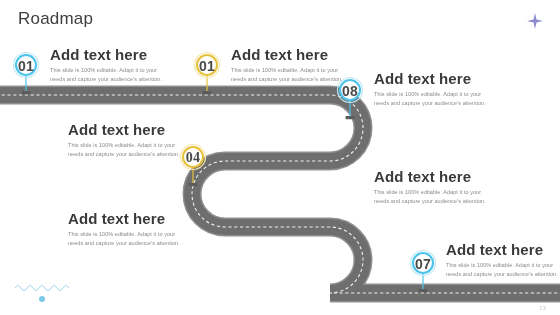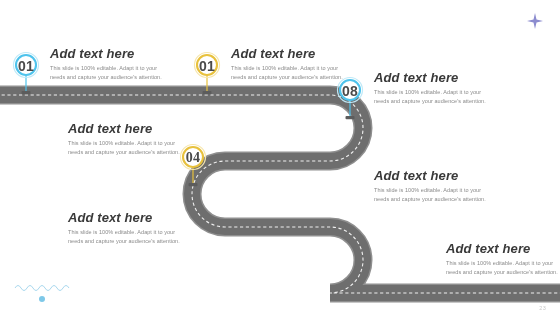--- a/index.html
+++ b/index.html
@@ -28,42 +28,43 @@
   .marker svg{display:block;width:34px;height:46px;}
   .marker .mnum{
     position:absolute;left:0;top:8px;width:34px;
     text-align:center;font-size:14px;font-weight:600;color:#4a4a4a;
     letter-spacing:.3px;
   }
 
   
   .tblock{position:absolute;width:118px;}
   .tblock .thead{
-    font-size:13px;font-weight:700;color:#3a3a3a;
-    margin:0 0 2.5px 0;letter-spacing:.1px;font-style:italic;
+    font-size:15px;font-weight:700;color:#3a3a3a;
+    margin:0 0 2.5px 0;letter-spacing:.1px;
   }
   .tblock .tbody{
     font-size:5.5px;color:#8a8a8a;line-height:1.65;
     margin:0;letter-spacing:.05px;
   }
 
   
   #wave{position:absolute;left:14px;top:282px;width:56px;height:10px;}
   #blue-dot{position:absolute;left:39px;top:296px;width:6px;height:6px;
     border-radius:50%;background:#7ec8e8;}
   #page-number{
     position:absolute;right:14px;bottom:4px;
     font-size:5.5px;color:#c9c9c9;letter-spacing:.3px;
   }
 </style>
 </head>
 <body>
 
 <div id="slide">
 
+  <div id="page-title">Roadmap</div>
 
   <div id="sparkle">
     <svg viewBox="0 0 18 18" width="18" height="18" aria-hidden="true">
       <path d="M9 1 L10.5 7.5 L17 9 L10.5 10.5 L9 17 L7.5 10.5 L1 9 L7.5 7.5 Z" fill="#8c8ccf"></path>
     </svg>
   </div>
 
   <svg id="road-svg" viewBox="0 0 560 315">
     <defs>
       <path id="roadpath" d="M -10 95
@@ -118,20 +119,29 @@
       <line x1="17" y1="24" x2="17" y2="42" stroke="#e8c13c" stroke-width="1.2"></line>
       <rect x="12.5" y="41" width="9" height="3.2" rx="1" fill="#5c5c5c"></rect>
       <circle cx="17" cy="15" r="12.5" fill="none" stroke="#f6e6ae" stroke-width="1.2"></circle>
       <circle cx="17" cy="15" r="10" fill="#ffffff" stroke="#e8c13c" stroke-width="2.1"></circle>
     </svg>
     <div class="mnum">04</div>
   </div>
 
 
 
+  <div class="marker" style="left:406px;top:248px;">
+    <svg viewBox="0 0 34 46" aria-hidden="true">
+      <line x1="17" y1="24" x2="17" y2="42" stroke="#4ec3ec" stroke-width="1.2"></line>
+      <rect x="12.5" y="41" width="9" height="3.2" rx="1" fill="#5c5c5c"></rect>
+      <circle cx="17" cy="15" r="12.5" fill="none" stroke="#bfe9f7" stroke-width="1.2"></circle>
+      <circle cx="17" cy="15" r="10" fill="#ffffff" stroke="#4ec3ec" stroke-width="2.1"></circle>
+    </svg>
+    <div class="mnum">07</div>
+  </div>
 
   <div class="tblock" style="left:50px;top:46px;">
     <p class="thead">Add text here</p>
     <p class="tbody">This slide is 100% editable. Adapt it to your needs and capture your audience's attention.</p>
   </div>
 
   <div class="tblock" style="left:231px;top:46px;">
     <p class="thead">Add text here</p>
     <p class="tbody">This slide is 100% editable. Adapt it to your needs and capture your audience's attention.</p>
   </div>

